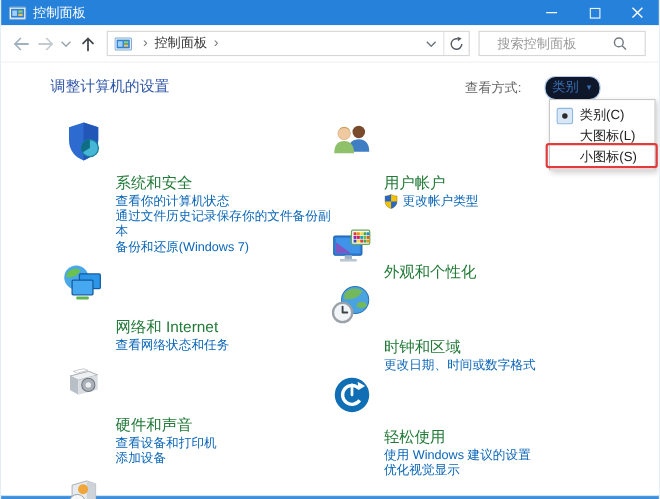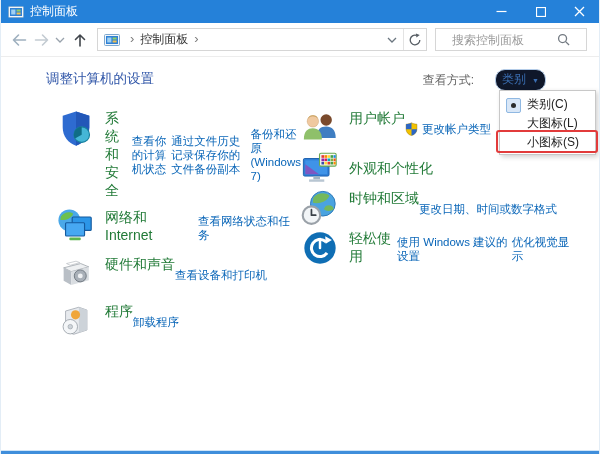--- a/index.html
+++ b/index.html
@@ -79,21 +79,21 @@
     position:absolute; left:-4px; right:-3px; top:-2px; bottom:-2px;
     border:2px solid #e23b3b; border-radius:3px; pointer-events:none;
   }
   
   .columns { position:absolute; left:56px; top:51px; display:flex; }
   .col { display:flex; flex-direction:column; }
   .col-left { width:244px; gap:7px; }
   .col-right { width:270px; gap:0; }
   .cat { display:flex; gap:10px; min-height:40px; }
   .cat-icon { width:38px; height:40px; flex:none; display:flex; align-items:flex-start; }
-  .cat-text { display:flex; flex-direction:row; padding-top:1px; }
+  .cat-text { display:flex; flex-direction:column; padding-top:1px;margin-top:48px; }
   .cat.center-title { align-items:center; }
   .cat.center-title .cat-text { padding-top:0; }
   .cat-title {
     color:#217a37; font-size:14px; line-height:18px; margin-bottom:1px;
     text-decoration:none; cursor:pointer;
   }
   .cat-link {
     color:#0a66b8; font-size:11.5px; line-height:14px; text-decoration:none;
     cursor:pointer; display:flex; align-items:center; gap:4px;
   }
@@ -272,20 +272,21 @@
                 <path d="M7 13.5 L25 9 L33.5 12.5 L15 17.5 Z" fill="#eef0f2" stroke="#9aa1a8" stroke-width="0.8"></path>
                 <path d="M7 13.5 L15 17.5 V31.5 L7 27 Z" fill="#b9bfc6"></path>
                 <path d="M15 17.5 L33.5 12.5 V26.5 L15 31.5 Z" fill="#d9dde1"></path>
                 <circle cx="24.5" cy="22" r="6.3" fill="#a9b0b8" stroke="#6f777f" stroke-width="1"></circle>
                 <circle cx="24.5" cy="22" r="2.6" fill="#eef0f2"></circle>
               </svg>
           </span>
           <div class="cat-text">
             <a class="cat-title">硬件和声音</a>
             <a class="cat-link">查看设备和打印机</a>
+            <a class="cat-link">添加设备</a>
           </div>
         </div>
 
         <div class="cat">
           <span class="cat-icon">
             <svg viewBox="0 0 40 40" width="38" height="40">
                 <path d="M9 9.5 L23 5.5 L31.5 8.5 V29.5 L17.5 34 L9 30.5 Z" fill="#e7eaee" stroke="#a6acb4" stroke-width="0.9"></path>
                 <path d="M23 5.5 L31.5 8.5 V29.5 L23 32.4 Z" fill="#cdd3d9"></path>
                 <circle cx="19.5" cy="13.5" r="4.8" fill="#f0a63a"></circle>
                 <circle cx="14" cy="26" r="7.6" fill="#f4f6f8" stroke="#9aa1a8" stroke-width="0.9"></circle>

